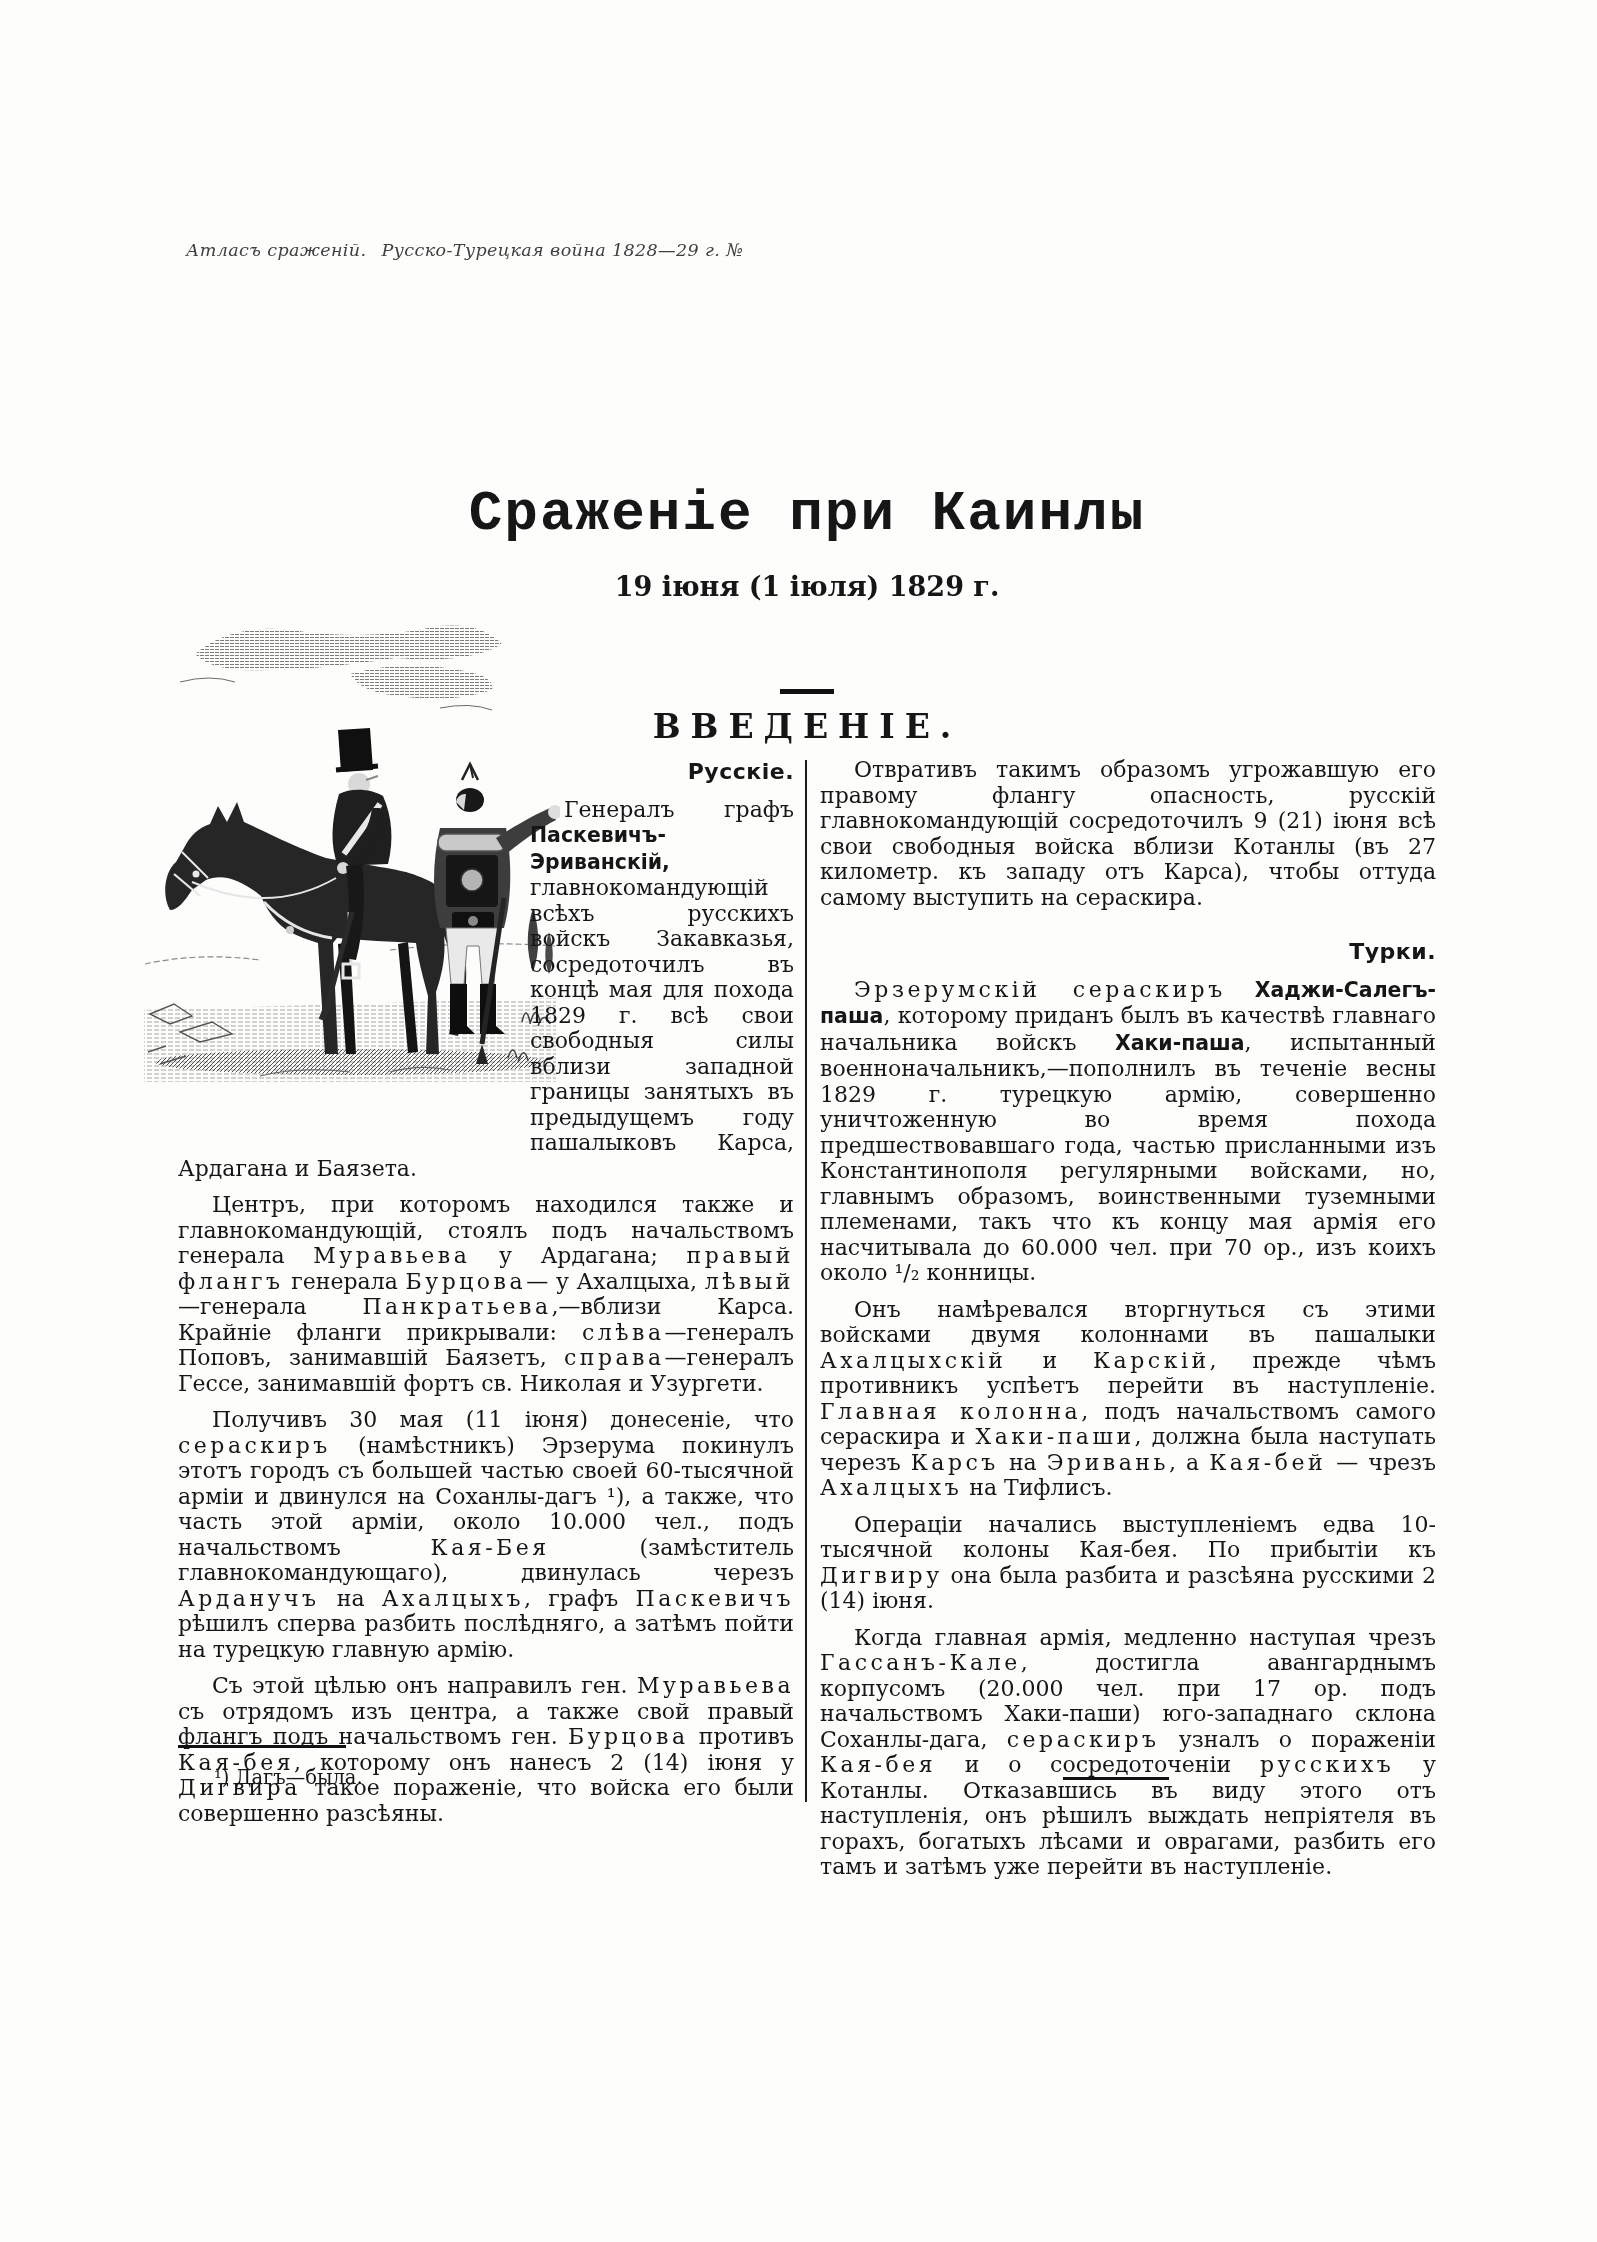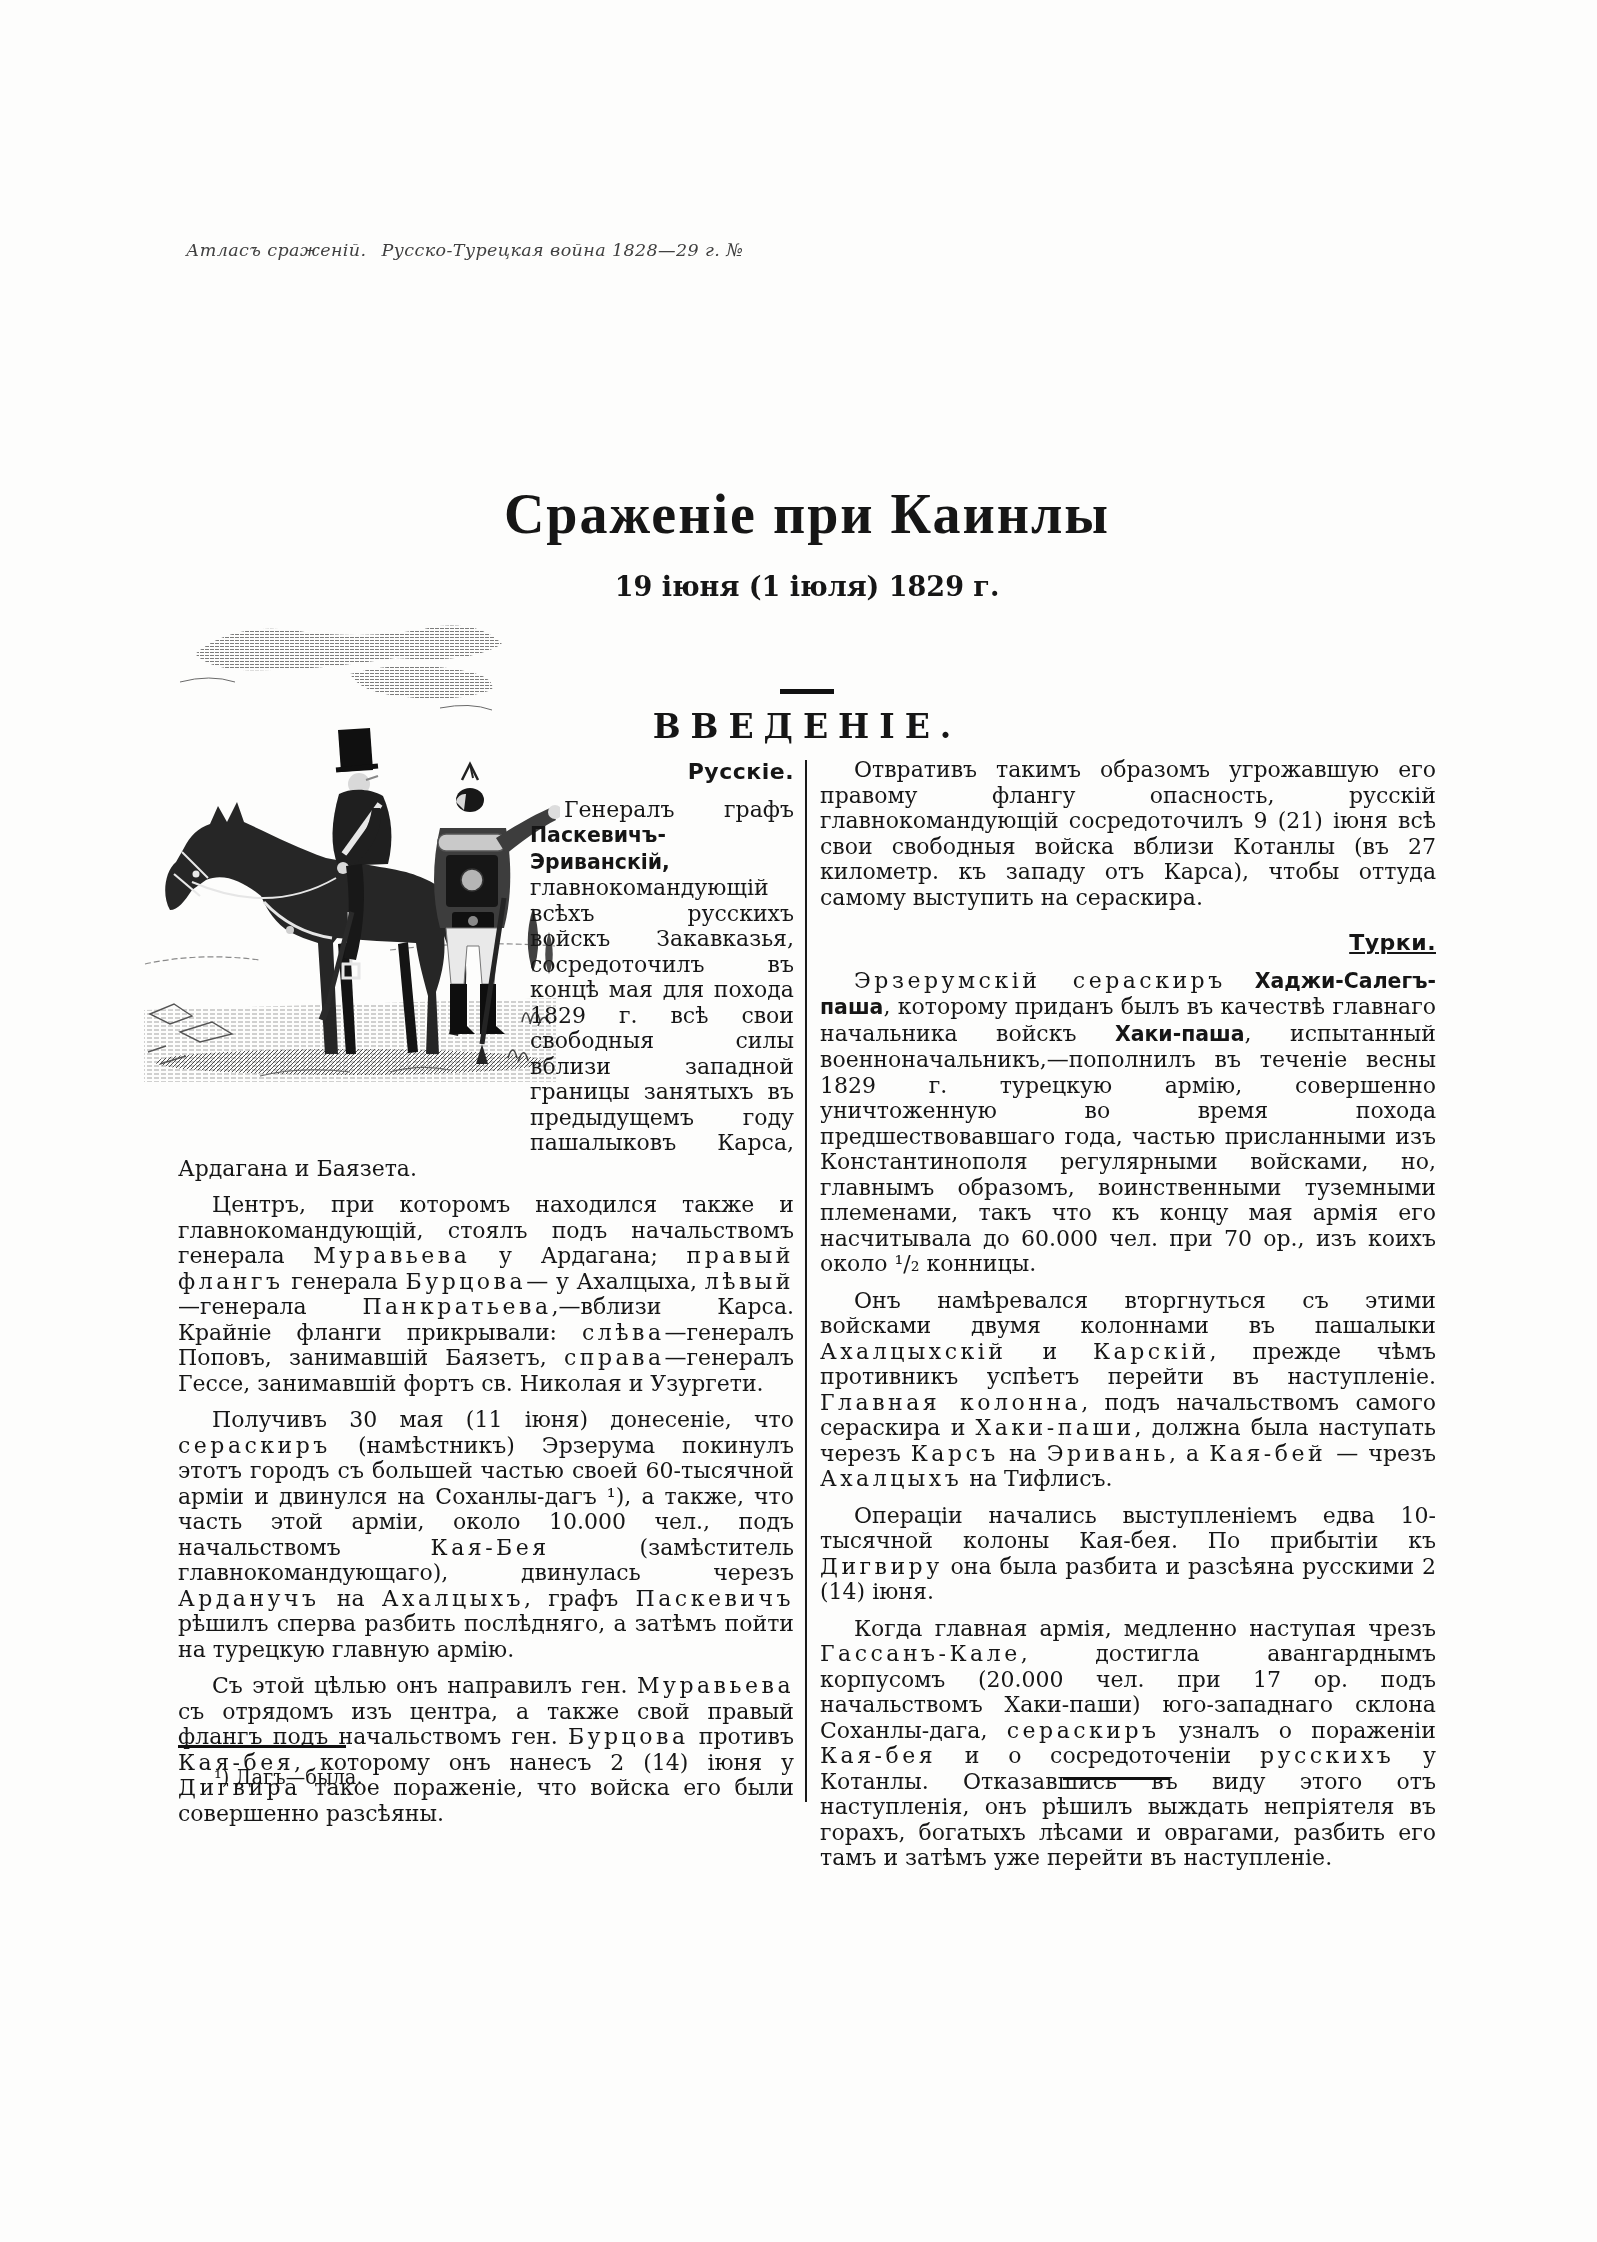--- a/index.html
+++ b/index.html
@@ -9,21 +9,21 @@
     font-family:"DejaVu Serif", serif;
   }
   .running-head{
     position:absolute; left:186px; top:240px; width:700px;
     font-style:italic; font-size:17.5px; letter-spacing:.4px; color:#404040;
     white-space:pre-wrap;
   }
   .title{
     position:absolute; left:178px; top:482px; width:1258px;
     text-align:center; font-size:56px; font-weight:bold; letter-spacing:2px;
-    font-family:Liberation Serif, serif;
+    font-family:Liberation Mono, monospace;
   }
   .subtitle{
     position:absolute; left:178px; top:571px; width:1258px;
     text-align:center; font-size:27px; font-weight:bold;
   }
   .plan-note{
     position:absolute; left:178px; top:641px; width:1258px;
     text-align:center; font-size:19px; letter-spacing:5px;
   }
   .rule-small{
@@ -39,21 +39,21 @@
   .col{
     position:absolute; top:757px; width:616px;
     font-size:22px; line-height:25.5px; text-align:justify;
   }
   .col-left{ left:178px; }
   .col-right{ left:820px; }
   .col h3{
     margin:2px 0 12px 0; font-family:"DejaVu Sans", sans-serif;
     font-size:22px; font-weight:bold; text-align:right; letter-spacing:.5px;
   }
-  .col-right h3{ margin:20px 0 12px 0;text-decoration:underline; }
+  .col-right h3{ margin:29px 0 12px 0; }
   .para{ margin:0 0 11px 0; text-indent:34px; hyphens:auto; }
   .para .b{
     font-family:"DejaVu Sans", sans-serif; font-weight:bold; font-size:.93em;
   }
   .para .sp{ letter-spacing:3.5px; }
   .illu-spacer{ float:left; width:352px; height:380px; }
   .illustration{
     position:absolute; left:140px; top:612px; width:420px; height:478px;
   }
   .footnote-rule{

